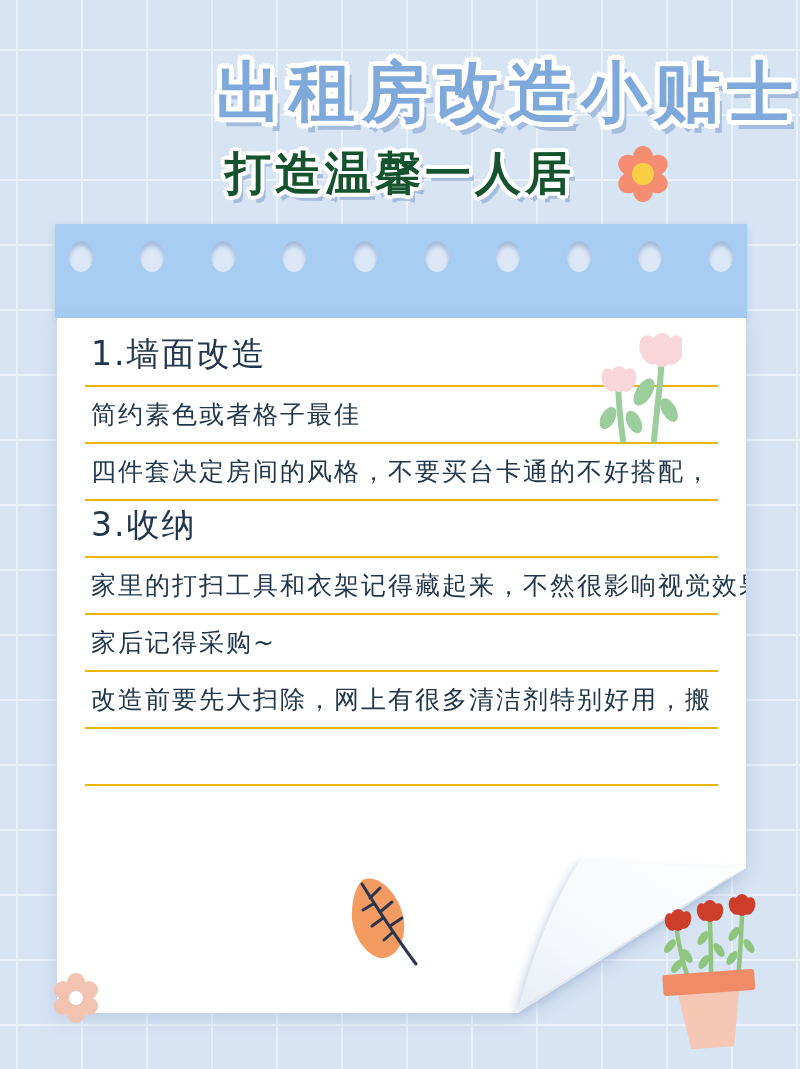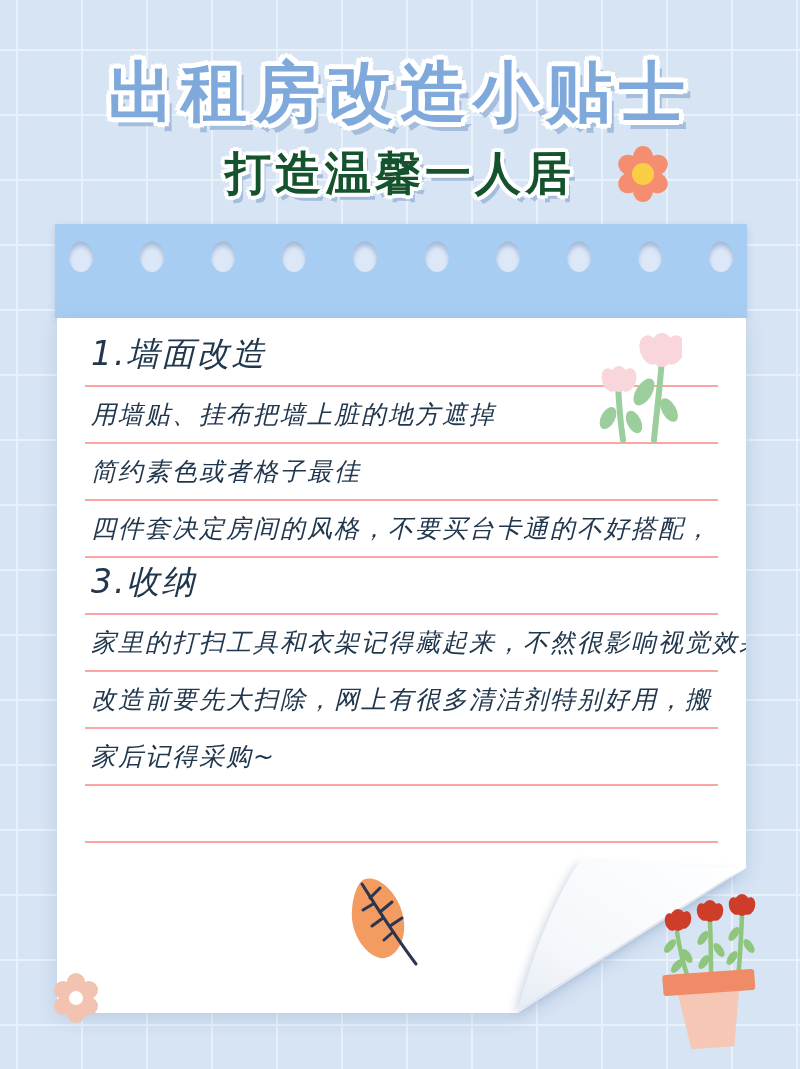--- a/index.html
+++ b/index.html
@@ -8,21 +8,21 @@
     font-family:"DejaVu Sans","Liberation Sans",sans-serif;
     background-color:#d7e4f4;
     background-image:
       repeating-linear-gradient(90deg, transparent 0, transparent 16px, #e9f1fb 16px, #e9f1fb 18px, transparent 18px, transparent 65px),
       repeating-linear-gradient(180deg, transparent 0, transparent 49px, #e9f1fb 49px, #e9f1fb 51px, transparent 51px, transparent 65px);
   }
   .abs{position:absolute;}
 
   
   .main-title{
-    left:0;right:0;top:48px;text-align:center;
+    left:0;right:0;top:48px;text-align:right;
     font-size:66px;font-weight:bold;letter-spacing:7px;
     color:#7fa9db;
     text-shadow:
       0 5px 0 #fff, 5px 0 0 #fff, 0 -5px 0 #fff, -5px 0 0 #fff,
       4px 4px 0 #fff, -4px 4px 0 #fff, 4px -4px 0 #fff, -4px -4px 0 #fff,
       7px 9px 0 #a5bddd;
   }
   .sub-title{
     left:0;right:0;top:143px;text-align:center;
     font-size:46px;font-weight:bold;letter-spacing:4px;
@@ -49,24 +49,23 @@
 
   
   .paper-wrap{left:57px;top:318px;width:689px;height:695px;
     filter:drop-shadow(0 5px 10px rgba(120,150,190,.30));}
   .paper{
     width:689px;height:695px;background:#ffffff;
     clip-path:polygon(0 0, 100% 0, 100% 550px, 461px 695px, 0 100%);
   }
   .rows{position:absolute;left:28px;top:0;width:633px;}
   .row{
-    border-bottom:2px solid #fca5a5;
+    border-bottom:2px solid #eab308;
     display:flex;align-items:flex-end;
     box-sizing:border-box;
-    font-style:italic;
   }
   .row-first{height:69px;}
   .row-next{height:57px;}
   .row-heading{
     font-size:33px;color:#21374d;letter-spacing:2px;
     padding:0 0 8px 6px;white-space:nowrap;
   }
   .row-body{
     font-size:25px;color:#21374d;letter-spacing:2px;
     padding:0 0 11px 6px;white-space:nowrap;
@@ -114,39 +113,36 @@
   <div class="hole"></div>
 </div>
 
 <div class="abs paper-wrap">
   <div class="paper">
     <div class="rows">
       <div class="row row-first">
         <span class="row-heading">1.墙面改造</span>
       </div>
       <div class="row row-next">
-        <span class="row-body">用墙贴、挂布把墙上脏的地方遮掉</span>
-      </div>
-      <div class="row row-next">
         <span class="row-body">简约素色或者格子最佳</span>
       </div>
       <div class="row row-next">
         <span class="row-body">四件套决定房间的风格，不要买台卡通的不好搭配，</span>
       </div>
       <div class="row row-next">
         <span class="row-heading">3.收纳</span>
       </div>
       <div class="row row-next">
         <span class="row-body">家里的打扫工具和衣架记得藏起来，不然很影响视觉效果</span>
       </div>
       <div class="row row-next">
+        <span class="row-body">家后记得采购~</span>
+      </div>
+      <div class="row row-next">
         <span class="row-body">改造前要先大扫除，网上有很多清洁剂特别好用，搬</span>
-      </div>
-      <div class="row row-next">
-        <span class="row-body">家后记得采购~</span>
       </div>
       <div class="row row-next">
         <span class="row-body"></span>
       </div>
     </div>
   </div>
 </div>
 
 <svg class="abs tulips" width="100" height="118" viewBox="0 0 100 118">
   <g stroke="#9ccd9c" stroke-width="6" stroke-linecap="round" fill="none">

